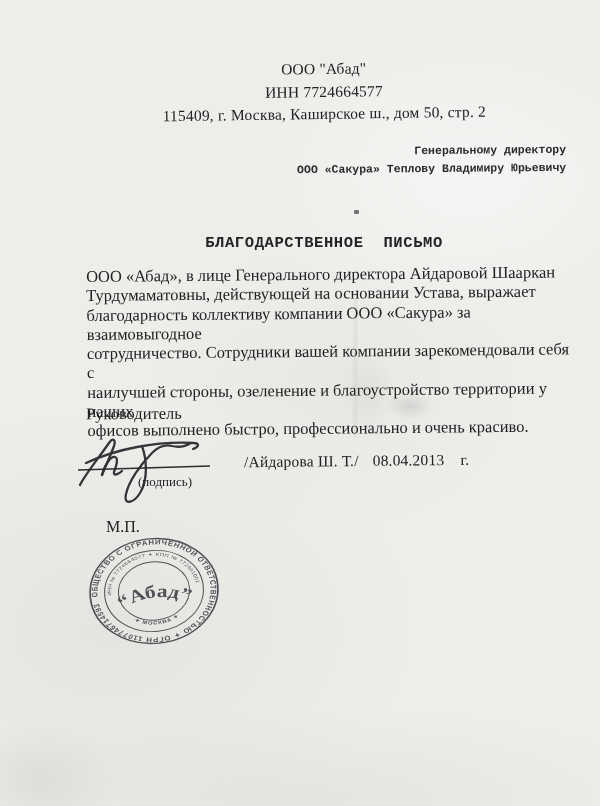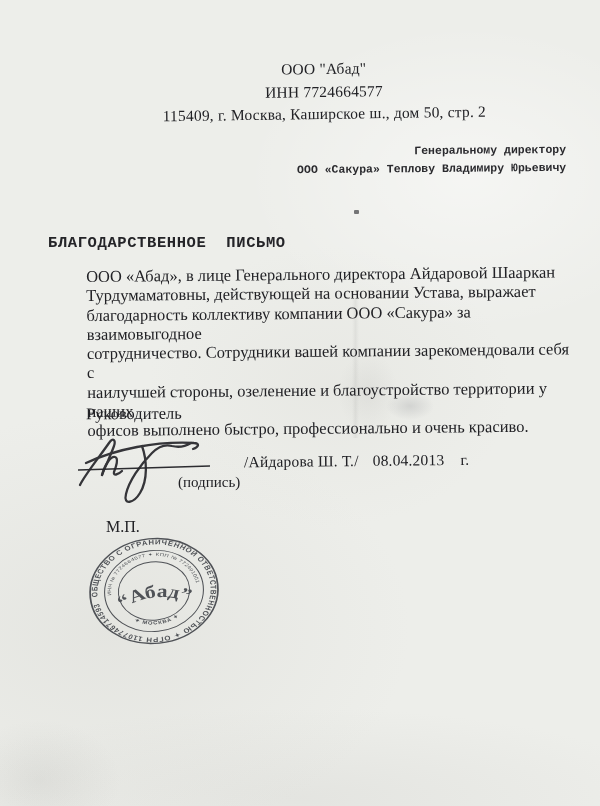--- a/index.html
+++ b/index.html
@@ -20,33 +20,33 @@
     font-size:15.5px;line-height:22.5px;letter-spacing:.2px;
     transform:rotate(-0.8deg);
   }
   .recipient-block{
     right:34px;top:142px;text-align:right;
     font-family:"Liberation Mono","DejaVu Sans Mono",monospace;
     font-weight:bold;font-size:11.5px;line-height:17.5px;color:#2a2a2e;
     transform:rotate(-0.5deg);
   }
   .letter-title{
-    left:48px;right:0;top:234px;text-align:left;
+    left:48px;right:0;top:234px;text-align:center;
     font-family:"Liberation Mono","DejaVu Sans Mono",monospace;
     font-weight:bold;font-size:15.5px;letter-spacing:.6px;word-spacing:10px;
     color:#242428;
   }
   .body-block{
     left:86px;top:267px;width:486px;
     font-size:16.5px;line-height:19.3px;
     transform:rotate(-0.55deg);transform-origin:0 0;
   }
   .sig-role{left:86px;top:403px;font-size:16.5px;line-height:21.5px;transform:rotate(-0.4deg);}
   .sig-svg{left:68px;top:430px;}
-  .sig-caption{left:138px;top:474px;font-size:15px;margin-left:40px;}
+  .sig-caption{left:138px;top:474px;font-size:13px;}
   .name-date{left:244px;top:452px;font-size:15.5px;letter-spacing:.2px;transform:rotate(-0.6deg);white-space:nowrap;}
   .name-date .date{margin-left:14px;}
   .name-date .suffix{margin-left:16px;}
   .seal-mark{left:90px;top:518px;font-size:16px;margin-left:16px;}
   .stamp-wrap{left:88px;top:537px;width:132px;height:108px;transform:rotate(-6deg);opacity:.88;}
   .speck{left:354px;top:210px;width:5px;height:4px;background:#4a4a4e;opacity:.75;border-radius:1px;}
   .smudge-a{left:386px;top:392px;width:48px;height:28px;
     background:radial-gradient(closest-side,rgba(126,128,134,.22),rgba(126,128,134,0));}
   .smudge-b{left:338px;top:352px;width:60px;height:80px;
     background:radial-gradient(closest-side,rgba(150,150,148,.12),rgba(150,150,148,0));}

